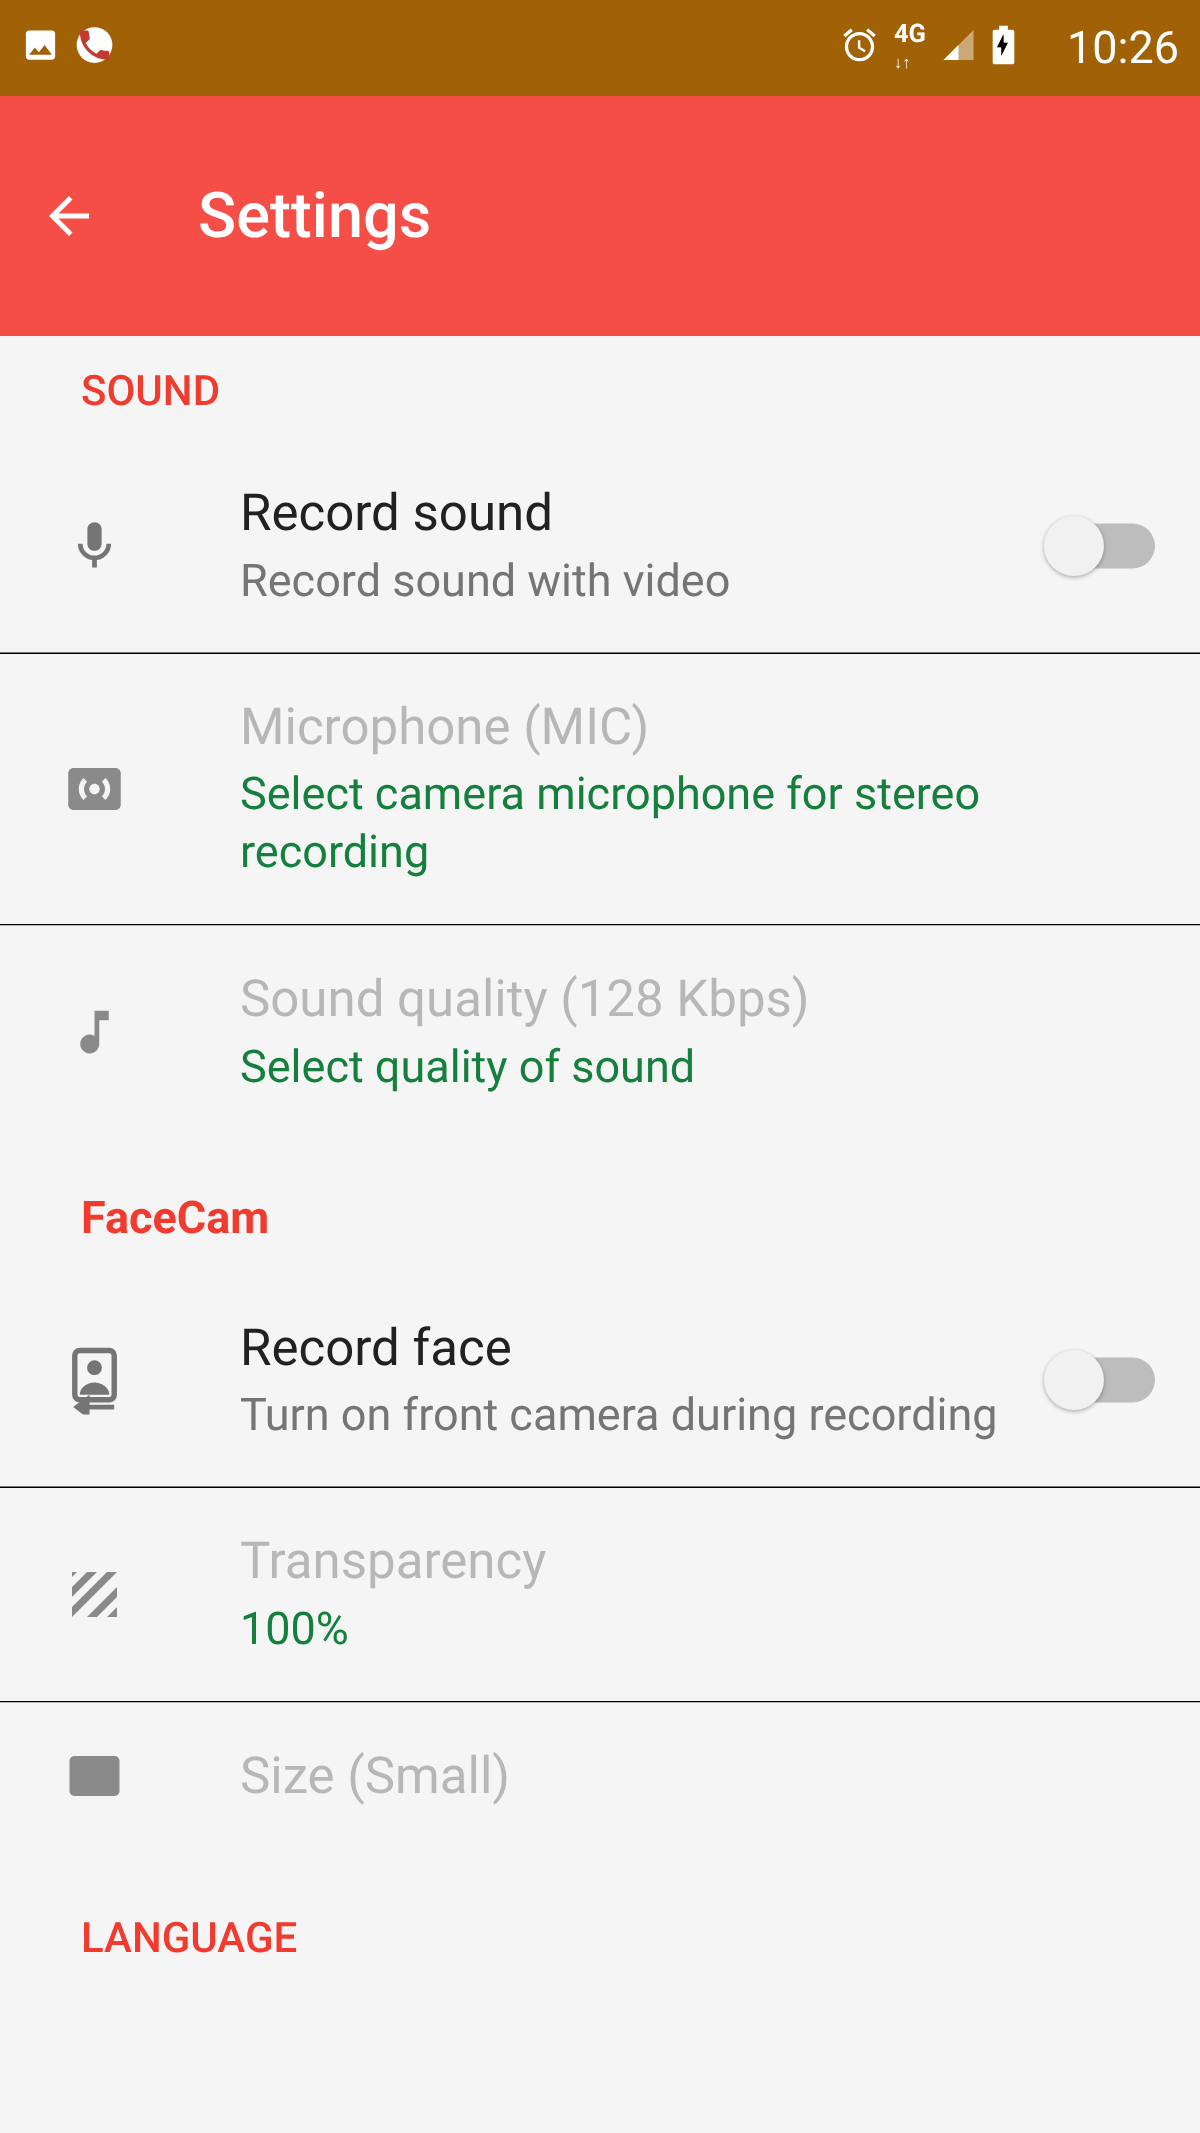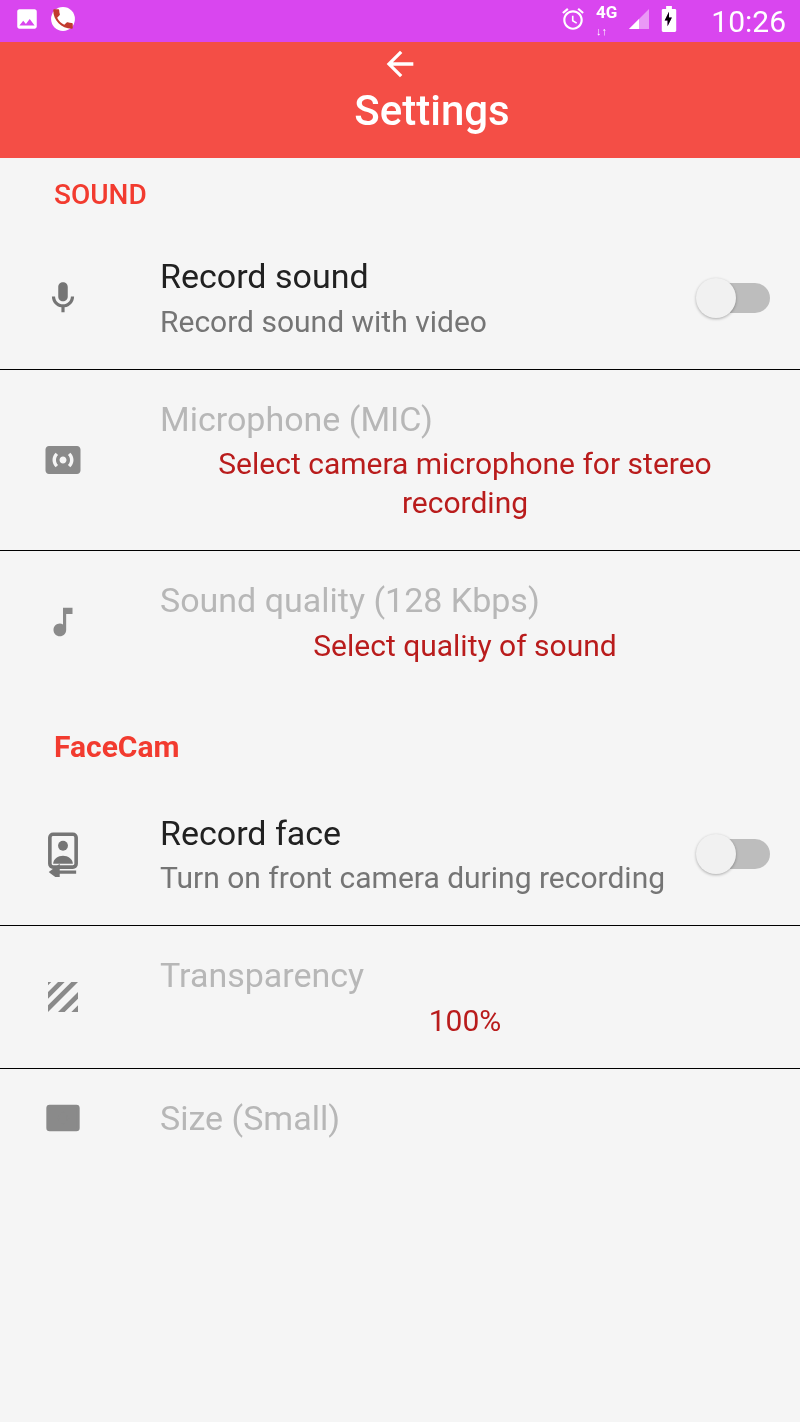--- a/index.html
+++ b/index.html
@@ -4,38 +4,37 @@
 <style>
   * { box-sizing: border-box; margin: 0; padding: 0; }
   body {
     width: 800px;
     height: 1422px;
     font-family: Roboto, Arial, sans-serif;
     background: #f5f5f5;
     overflow: hidden;
   }
   .status-bar {
-    height: 42px;
-    background: #d946ef;
+    height: 64px;
+    background: #a16207;
     display: flex;
     align-items: center;
     padding: 0 14px;
     color: #fff;
   }
   .status-left { display: flex; gap: 10px; align-items: center; }
   .status-right { margin-left: auto; display: flex; gap: 10px; align-items: center; }
   .status-time { font-size: 30px; font-weight: 400; margin-left: 24px; }
   .app-bar {
-    height: 116px;
+    height: 160px;
     background: #f44e46;
     display: flex;
     align-items: center;
-    padding: 0 36px;
+    padding: 0 24px;
     color: #fff;
-    flex-direction: column;
   }
   .back-arrow { width: 44px; height: 44px; display:flex; align-items:center; justify-content:center; }
   .app-title { font-size: 42px; font-weight: 500; margin-left: 64px; }
   .content { background: #f5f5f5; }
   .section-header {
     color: #f23b2f;
     font-size: 28px;
     font-weight: 500;
     padding: 20px 0 16px 54px;
   }
@@ -47,21 +46,21 @@
     padding: 28px 30px 28px 38px;
     border-bottom: 1px solid #000000;
     background: #f5f5f5;
   }
   .item.last-of-group { border-bottom: none; }
   .item-icon { width: 50px; display:flex; align-items:center; justify-content:center; flex-shrink:0; }
   .item-text { margin-left: 72px; flex: 1; min-width: 0; }
   .item-title { font-size: 34px; color: #212121; line-height: 1.25; }
   .item-sub { font-size: 30px; color: #757575; line-height: 1.3; margin-top: 4px; }
   .item.disabled .item-title { color: #b7b7b7; }
-  .item.disabled .item-sub { color: #b91c1c; text-align: center; }
+  .item.disabled .item-sub { color: #15803d; }
   .item.disabled .item-icon svg { fill: #8a8a8a; }
   .toggle {
     width: 72px; height: 30px; border-radius: 15px;
     background: #bdbdbd; position: relative; flex-shrink:0; margin-left: 16px;
   }
   .toggle::after {
     content: ""; position: absolute; left: -2px; top: 50%; transform: translateY(-50%);
     width: 40px; height: 40px; border-radius: 50%; background: #f1f1f1;
     box-shadow: 0 1px 3px rgba(0,0,0,0.3);
   }
@@ -193,14 +192,15 @@
       <svg width="40" height="40" viewBox="0 0 24 24" fill="none" stroke="#8a8a8a" stroke-width="2">
         <rect x="3" y="5" width="18" height="14" rx="1"></rect>
         <path d="M12 8l-2 2h4l-2-2zm0 8l2-2h-4l2 2zM8 12l2-2v4l-2-2zm8 0l-2 2v-4l2 2z" fill="#8a8a8a" stroke="none"></path>
       </svg>
     </div>
     <div class="item-text">
       <div class="item-title">Size (Small)</div>
     </div>
   </div>
 
+  <div class="section-header language">LANGUAGE</div>
 
 </div>
 
 </body></html>

